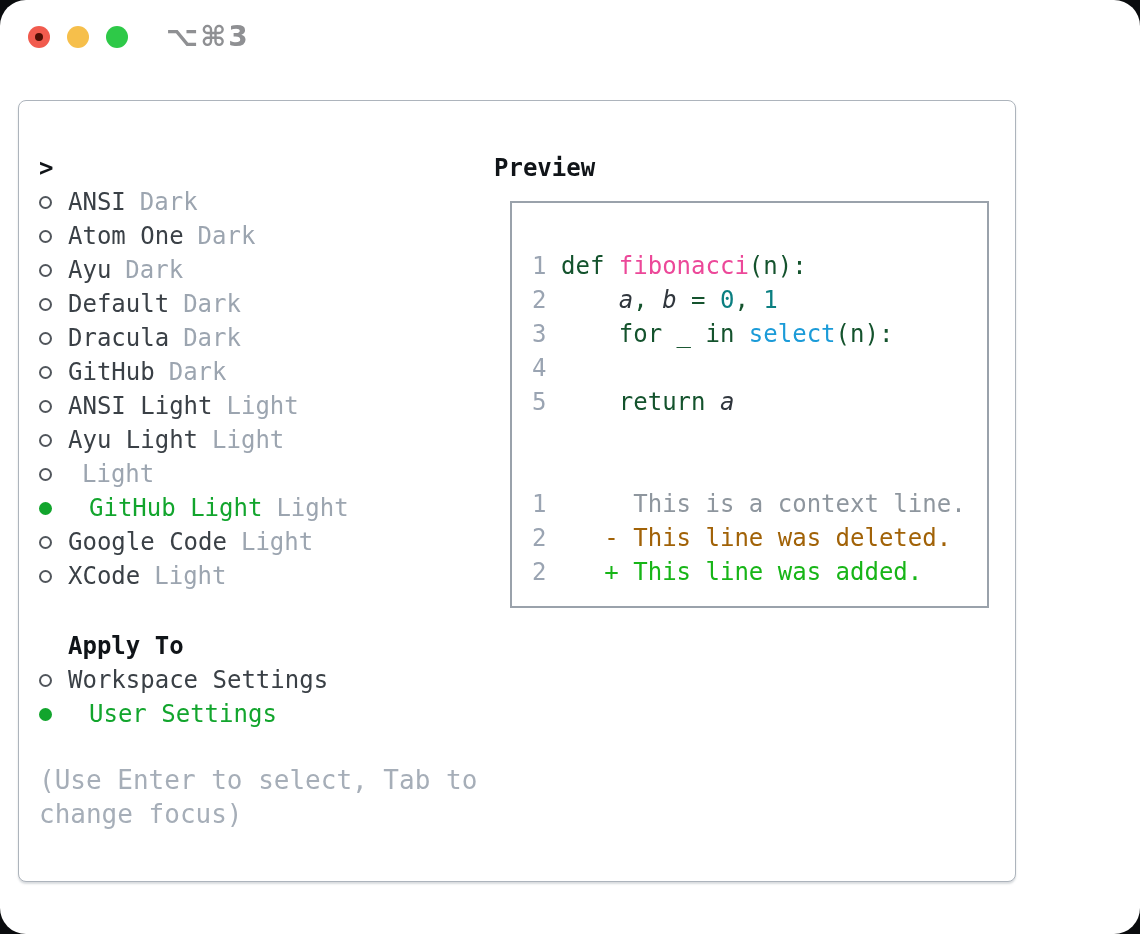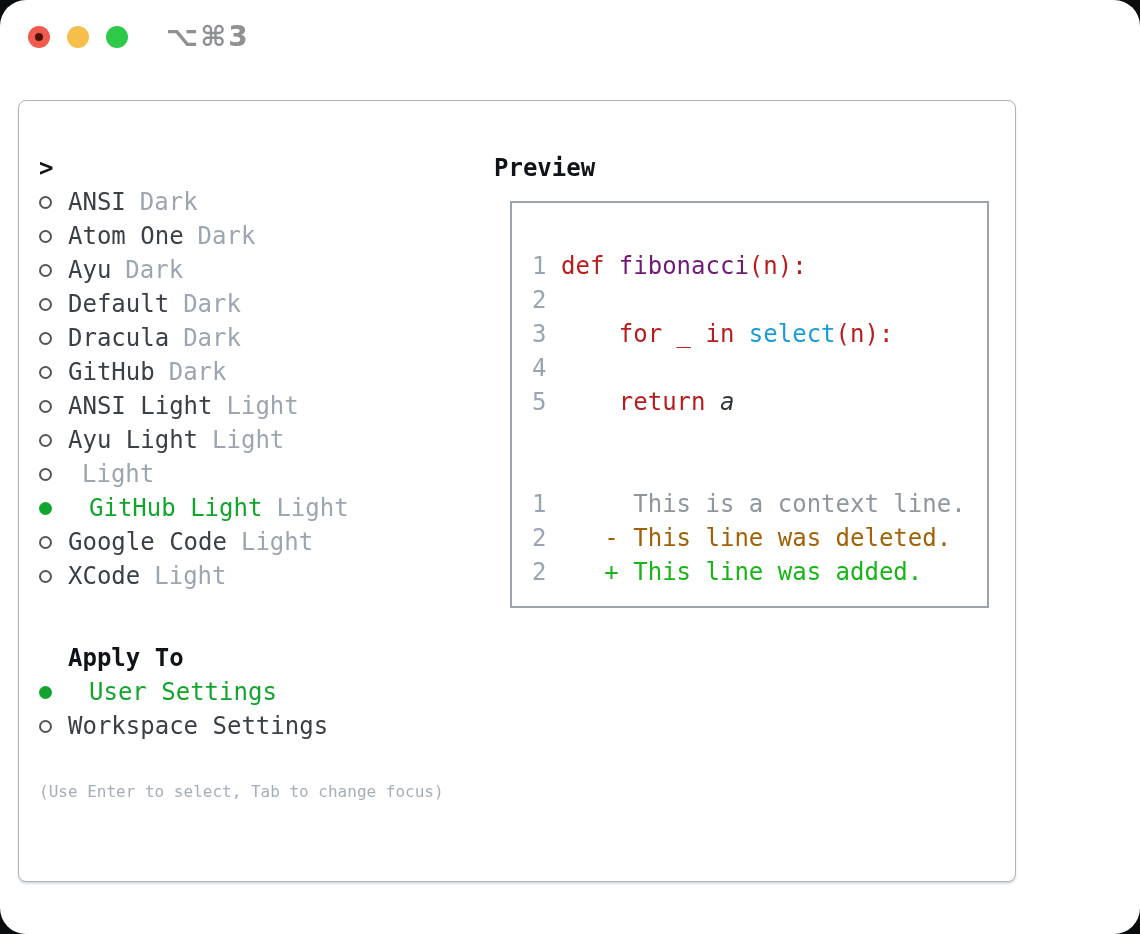--- a/index.html
+++ b/index.html
@@ -25,34 +25,34 @@
   .marker{display:flex;align-items:center;width:29px;flex:0 0 29px;}
   .arrowtxt{font-weight:bold;color:#101418;}
   .hlabel{font-weight:bold;color:#101418;white-space:pre;}
   .ring{width:13px;height:13px;box-sizing:border-box;border:2px solid #51565c;border-radius:50%;}
   .ring.filled{border-color:#12a52d;background:#12a52d;}
   .tname{white-space:pre;color:#3a4046;}
   .tname.sel{color:#12a52d;margin-left:21px;}
   .ttag{white-space:pre;color:#9ca5b0;margin-left:14px;}
 
   .leftcol{position:absolute;left:20px;top:50px;}
-  .apply-header{margin-top:48px;}
-  .help{margin-top:32px;width:440px;font-size:16px;line-height:34px;color:#a6aeb8;}
+  .apply-header{margin-top:36px;}
+  .help{margin-top:32px;width:440px;font-size:26px;line-height:34px;color:#a6aeb8;}
 
   .preview-header{position:absolute;left:475px;top:50px;}
   .pbox{position:absolute;left:491px;top:100px;width:479px;height:407px;box-sizing:border-box;
         background:#fff;border:2px solid #9aa2ab;}
   .codewrap{position:absolute;left:20px;top:46px;}
   .cl{display:flex;align-items:center;height:34px;font-size:24px;}
   .lnum{display:inline-block;width:29px;flex:0 0 29px;color:#9aa4b2;white-space:pre;}
   .toks{white-space:pre;}
   .spacer{height:68px;}
-  .s-code{color:#b91c1c;}
+  .s-code{color:#14532d;}
   .s-var{color:#30363d;font-style:italic;}
-  .s-func{color:#701a75;}
+  .s-func{color:#ec4899;}
   .s-num{color:#0b7f81;}
   .s-builtin{color:#1b9bd8;}
   .s-ctx{color:#8e969e;}
   .s-deleted{color:#a16207;}
   .s-added{color:#17b517;}
 </style>
 </head>
 <body>
 
 <div class="screen">
@@ -161,48 +161,49 @@
           </div>
 
         <div class="row apply-header">
           <span class="marker"></span>
           <span class="hlabel">Apply To</span>
         </div>
 
         <div id="apply-list">
             <div class="row">
               <span class="marker">
+                <span class="ring"></span>
+              </span>
+              <span class="tname">Workspace Settings</span>
+            </div>
+            <div class="row">
+              <span class="marker">
                 <span class="ring filled"></span>
               </span>
               <span class="tname sel">User Settings</span>
-            </div>
-            <div class="row">
-              <span class="marker">
-                <span class="ring"></span>
-              </span>
-              <span class="tname">Workspace Settings</span>
             </div>
           </div>
 
         <div class="help">(Use Enter to select, Tab to change focus)</div>
       </div>
 
       <div class="row preview-header">
         <span class="hlabel">Preview</span>
       </div>
 
       <div class="pbox">
         <div class="codewrap">
           <div id="code-lines">
               <div class="cl">
                 <span class="lnum">1</span>
                 <span class="toks"><span class="s-code">def </span><span class="s-func">fibonacci</span><span class="s-code">(n):</span></span>
               </div>
               <div class="cl">
                 <span class="lnum">2</span>
+                <span class="toks"><span class="s-code">    </span><span class="s-var">a</span><span class="s-code">, </span><span class="s-var">b</span><span class="s-code"> = </span><span class="s-num">0</span><span class="s-code">, </span><span class="s-num">1</span></span>
               </div>
               <div class="cl">
                 <span class="lnum">3</span>
                 <span class="toks"><span class="s-code">    for _ in </span><span class="s-builtin">select</span><span class="s-code">(n):</span></span>
               </div>
               <div class="cl">
                 <span class="lnum">4</span>
               </div>
               <div class="cl">
                 <span class="lnum">5</span>

